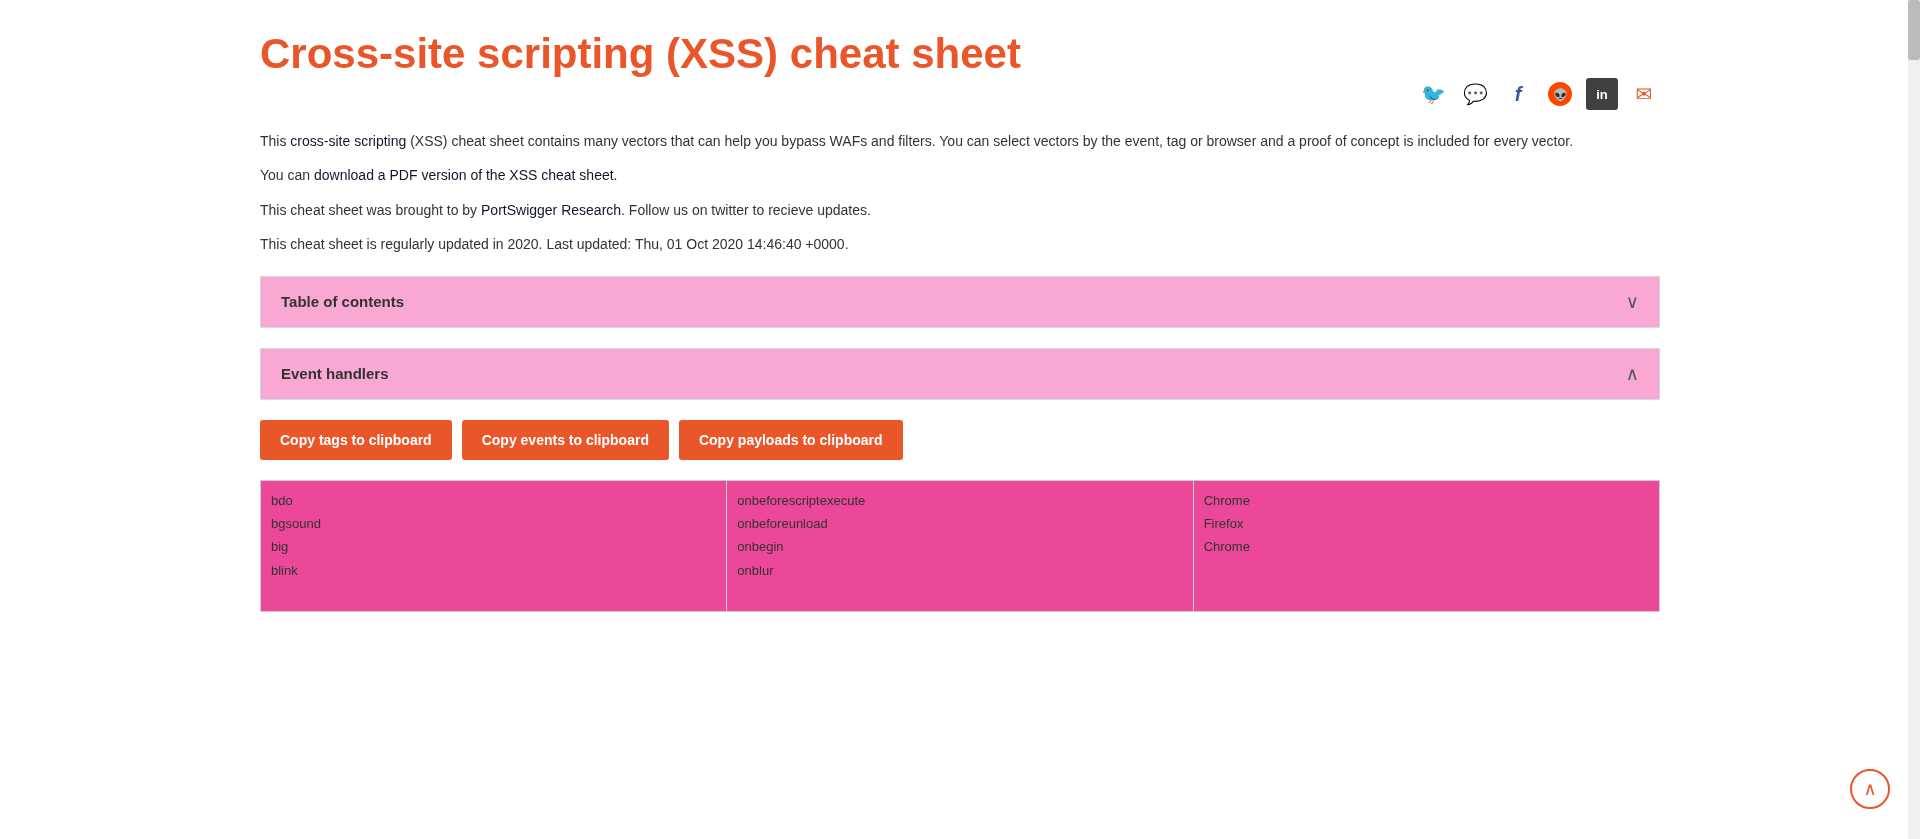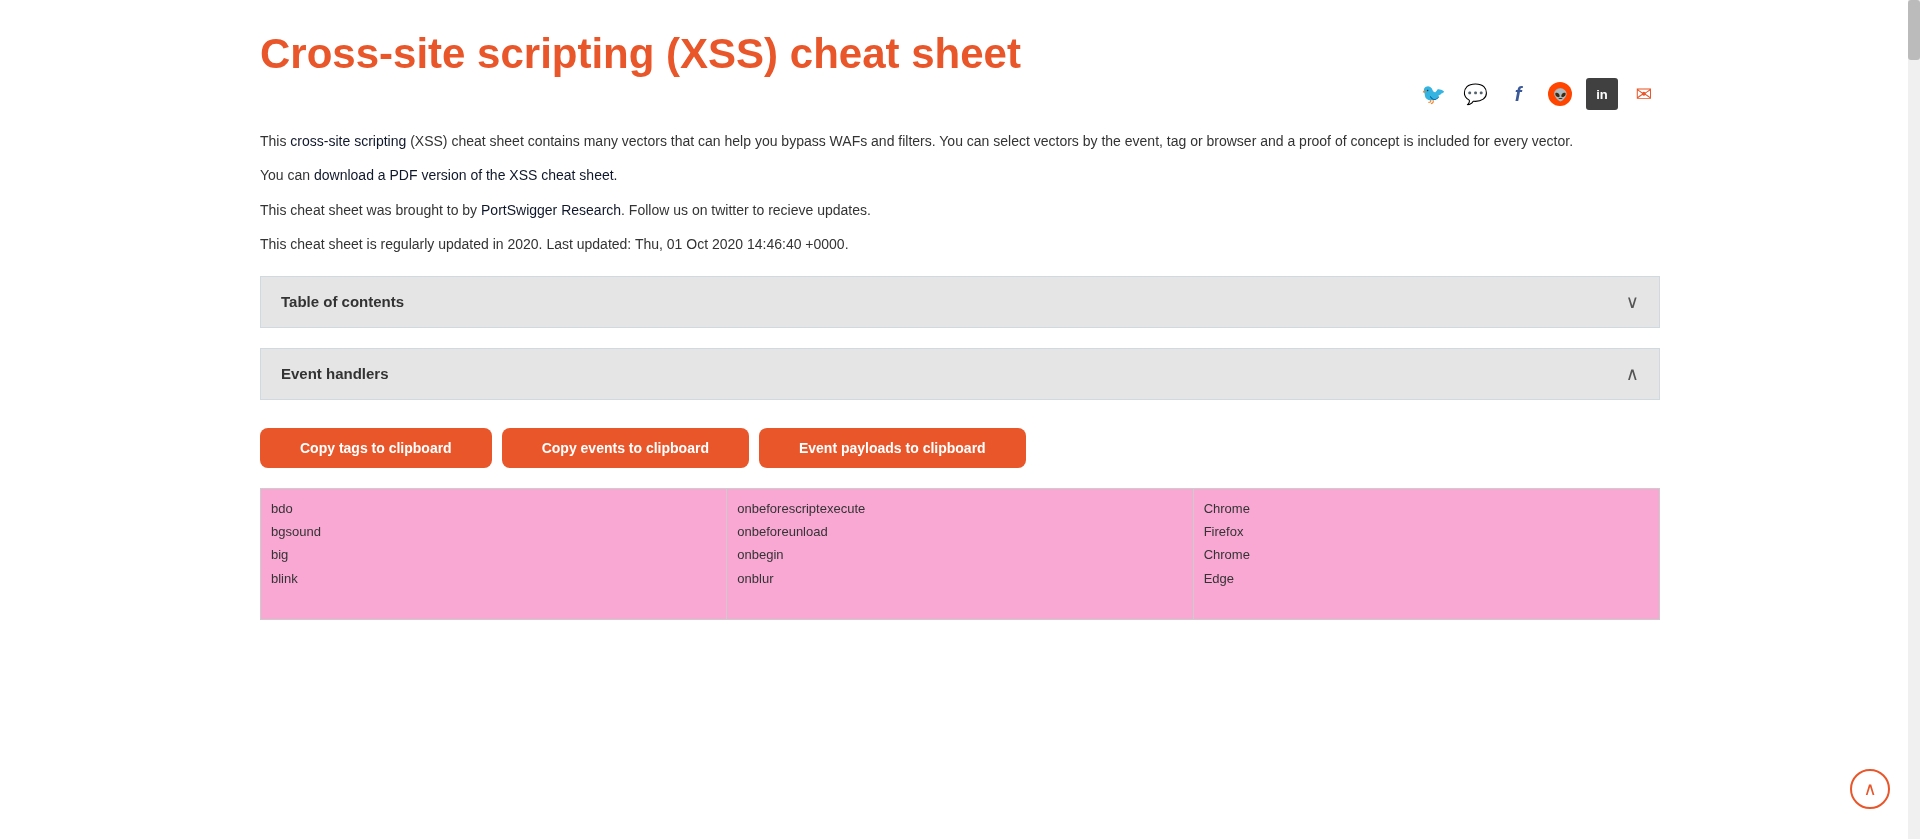--- a/index.html
+++ b/index.html
@@ -67,28 +67,28 @@
     .pdf-link {
       color: #e8562a;
       text-decoration: none;
     }
 
     .section-block {
       margin-top: 20px;
     }
 
     .collapsible-header {
-      background: #e5e5e5;
+      background: #f9a8d4;
       padding: 14px 20px;
       display: flex;
       justify-content: space-between;
       align-items: center;
       cursor: pointer;
       border: 1px solid #d0d8e0;
-      margin-bottom: 8px;
+      margin-bottom: 0;
     }
 
     .collapsible-header .header-title {
       font-weight: bold;
       font-size: 15px;
       color: #333;
     }
 
     .chevron {
       font-size: 18px;
@@ -102,25 +102,25 @@
     .copy-buttons {
       display: flex;
       gap: 10px;
       margin-bottom: 20px;
     }
 
     .copy-btn {
       background: #e8562a;
       color: #fff;
       border: none;
-      padding: 12px 40px;
+      padding: 12px 20px;
       font-size: 14px;
       font-weight: bold;
       cursor: pointer;
-      border-radius: 8px;
+      border-radius: 3px;
       white-space: nowrap;
     }
 
     .lists-container {
       display: flex;
       gap: 0;
       border: 1px solid #ccc;
     }
 
     .list-column {
@@ -132,21 +132,21 @@
     .list-column + .list-column {
       border-left: 1px solid #ccc;
     }
 
     .list-scroll {
       height: 130px;
       overflow-y: scroll;
       padding: 8px 10px;
       font-size: 13px;
       line-height: 1.8;
-      background: #f9a8d4;
+      background: #ec4899;
       position: relative;
     }
 
     .list-scroll div {
       white-space: nowrap;
     }
 
     
     .list-scroll::-webkit-scrollbar {
       width: 12px;
@@ -250,21 +250,21 @@
   <div class="event-handlers-section section-block">
     <div class="collapsible-header">
       <span class="header-title">Event handlers</span>
       <span class="chevron">∧</span>
     </div>
 
     <div class="section-content">
       <div class="copy-buttons">
         <button class="copy-btn">Copy tags to clipboard</button>
         <button class="copy-btn">Copy events to clipboard</button>
-        <button class="copy-btn">Event payloads to clipboard</button>
+        <button class="copy-btn">Copy payloads to clipboard</button>
       </div>
 
       <div class="lists-container">
 
         <div class="list-column">
           <div class="list-scroll">
             <div>bdo</div>
             <div>bgsound</div>
             <div>big</div>
             <div>blink</div>
@@ -278,21 +278,20 @@
             <div>onbegin</div>
             <div>onblur</div>
           </div>
         </div>
 
         <div class="list-column">
           <div class="list-scroll">
             <div>Chrome</div>
             <div>Firefox</div>
             <div>Chrome</div>
-            <div>Edge</div>
           </div>
         </div>
       </div>
     </div>
   </div>
 
 </div>
 
 <div class="page-scrollbar">
   <div class="page-scrollbar-thumb"></div>

